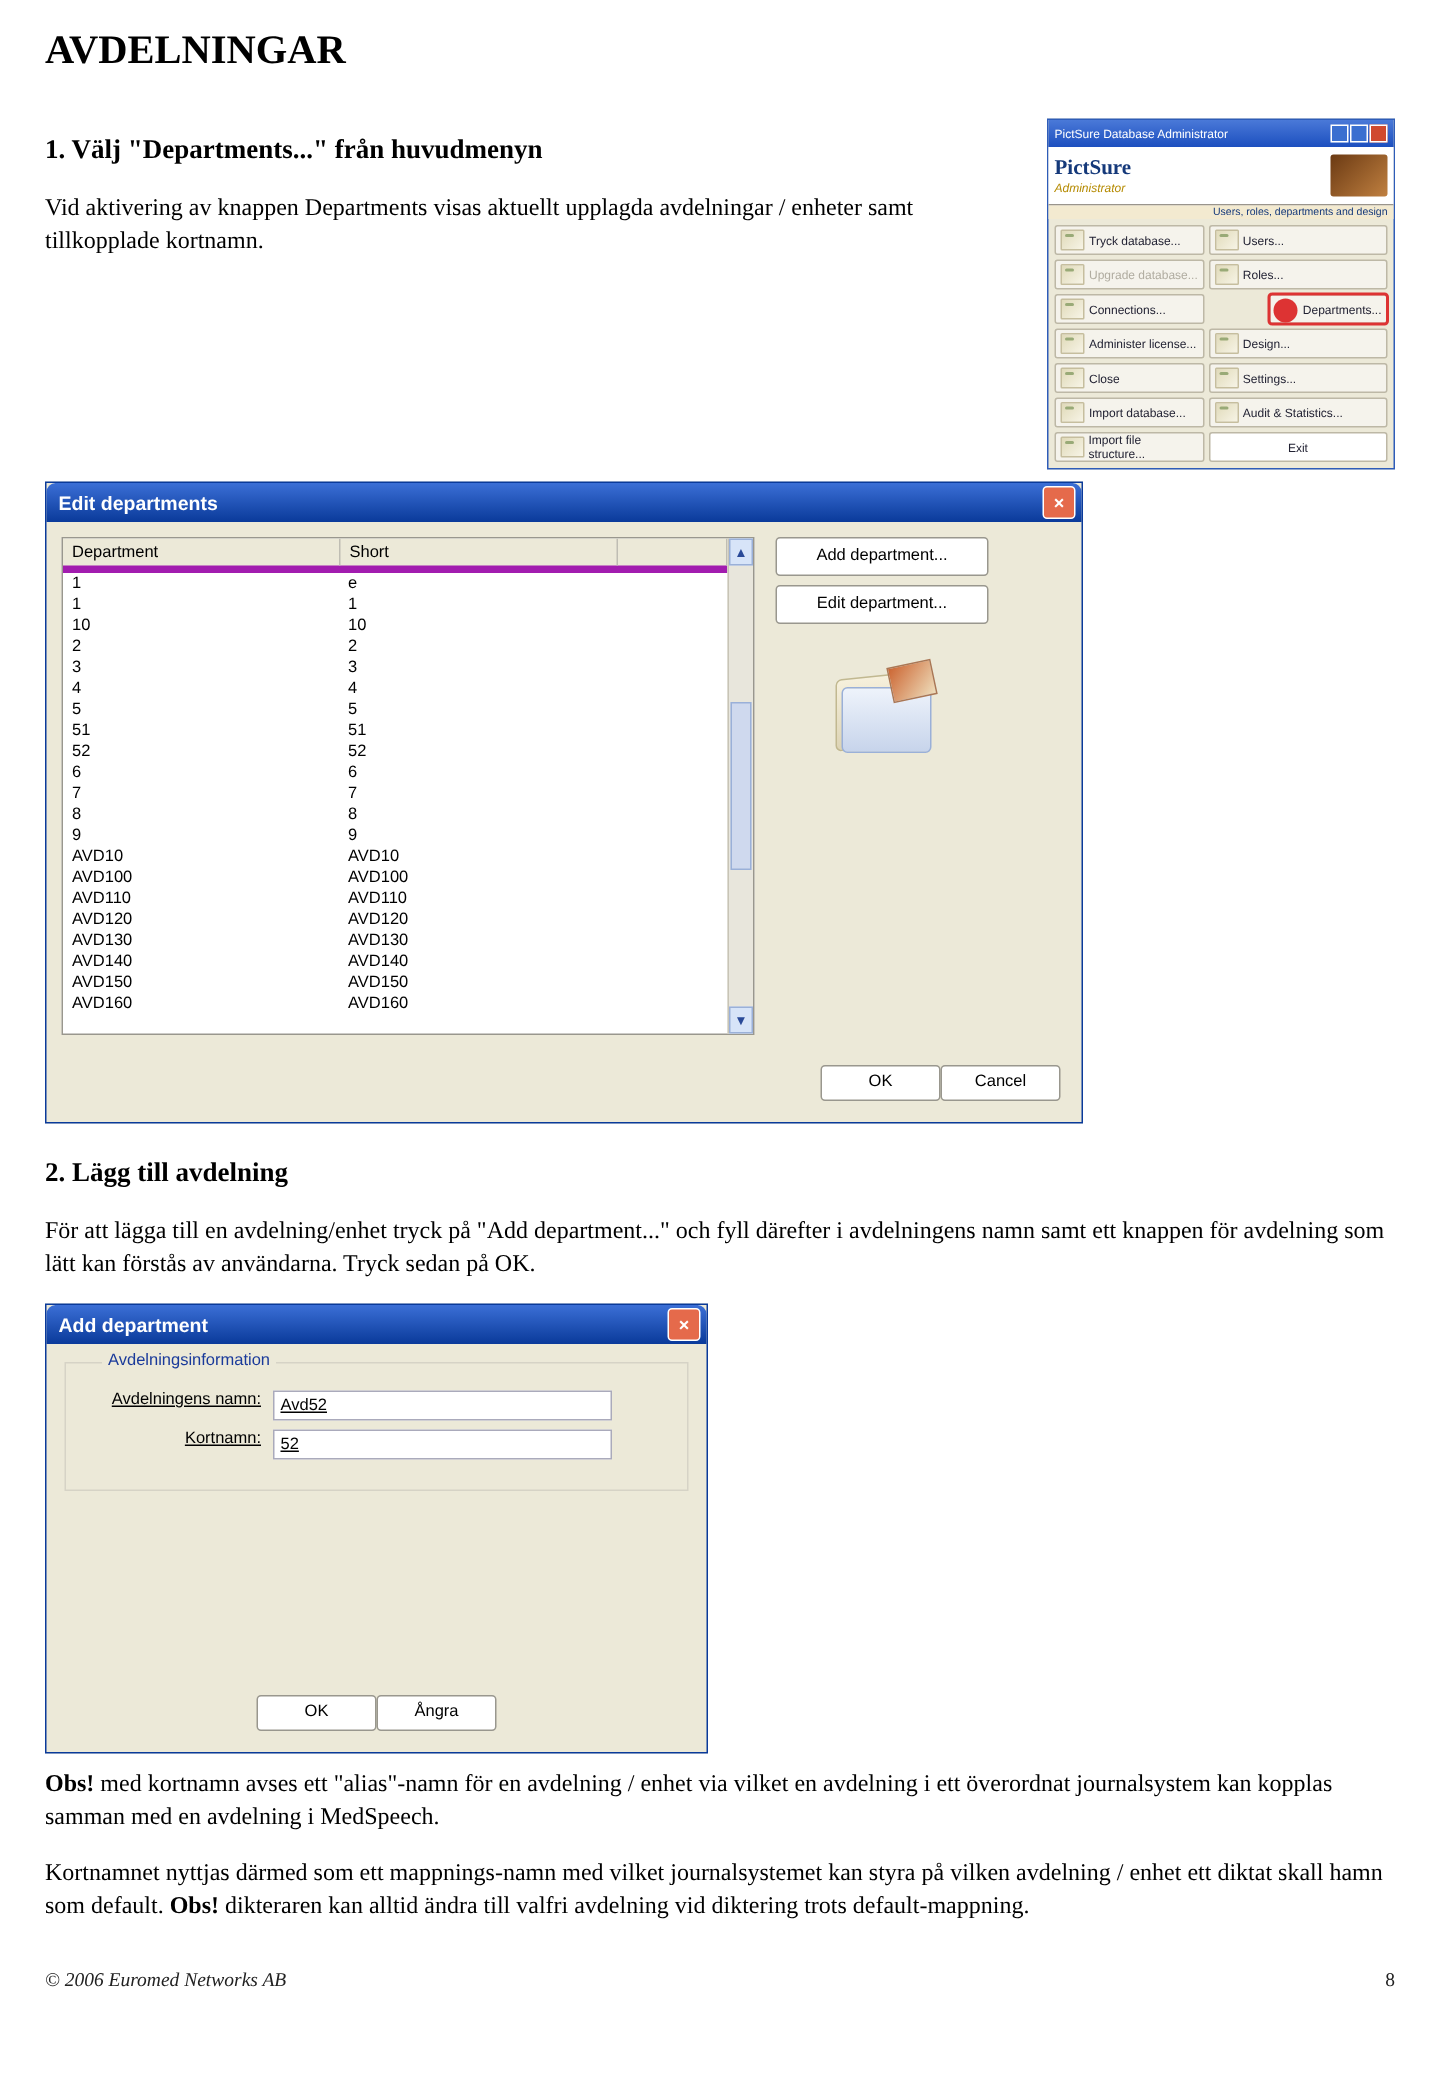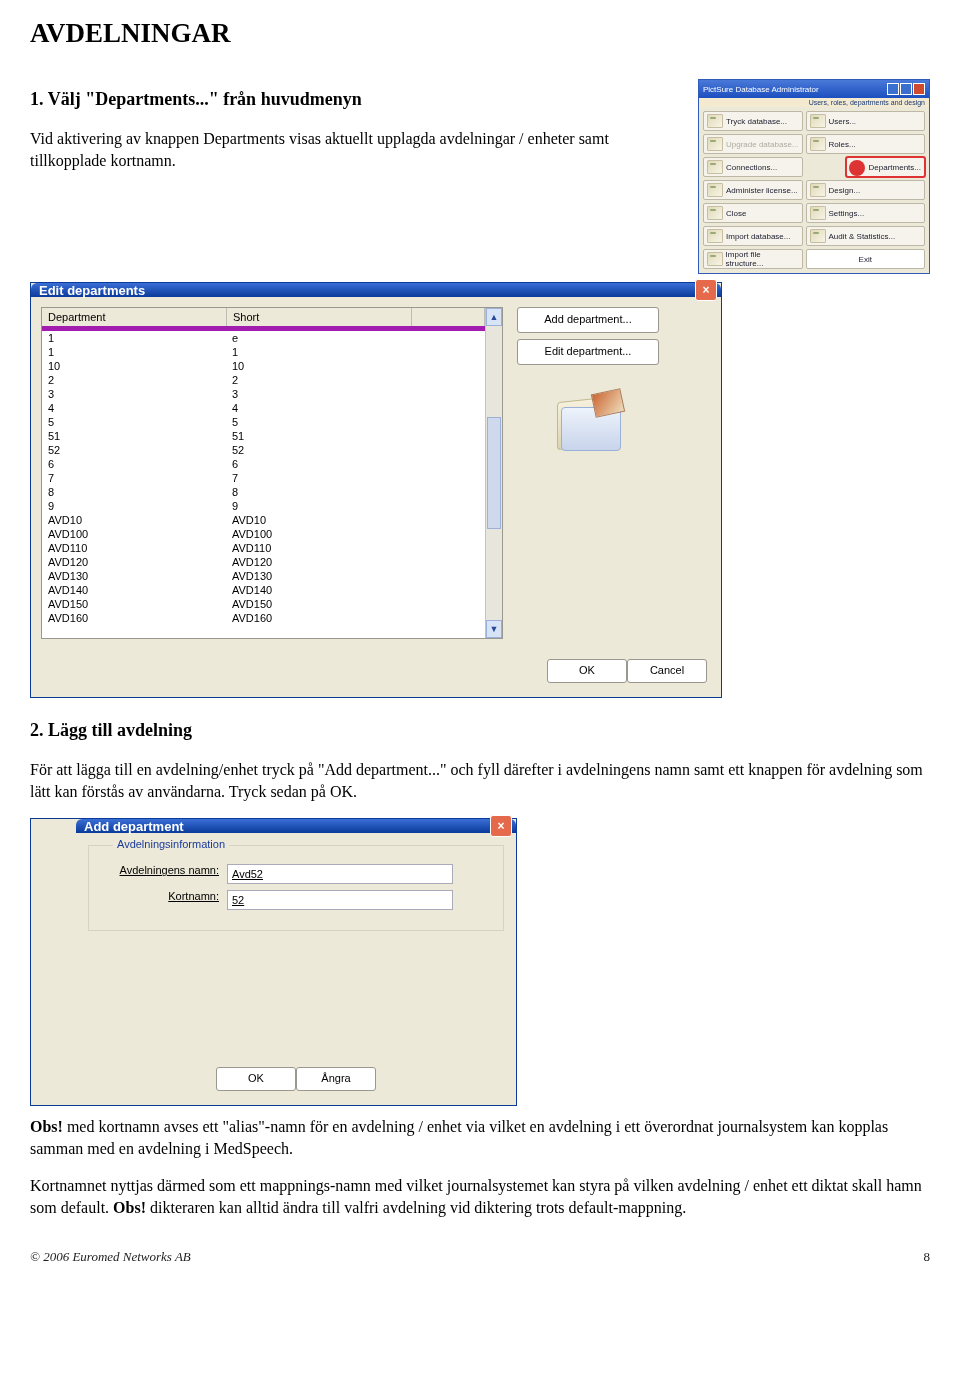--- a/index.html
+++ b/index.html
@@ -102,25 +102,25 @@
 
   
   .xpwin {
     font-family: Tahoma, sans-serif;
     background:#ece9d8;
     border:1px solid #0a3a9a;
     margin-top: 8px;
     width: 690px;
   }
   .xpwin.large { width: 690px; }
-  .xpwin.small { width: 440px; padding-left: 45px; }
+  .xpwin.small { width: 440px; }
   .xp-title {
     background: linear-gradient(#3b6fd6,#0a3a9a);
     color:#fff;
-    height:14px;
+    height:26px;
     display:flex; align-items:center; justify-content:space-between;
     padding:0 4px 0 8px;
     font-size:13px; font-weight:bold;
     border-radius: 6px 6px 0 0;
   }
   .xp-close {
     width:20px; height:20px;
     background:#e56a4b;
     border:1px solid #fff;
     border-radius:3px;
@@ -226,20 +226,27 @@
   </div>
 
   <div class="admin-win">
     <div class="admin-title">
       <span>PictSure Database Administrator</span>
       <span class="ctrl">
         <span class="min"></span>
         <span class="max"></span>
         <span></span>
       </span>
+    </div>
+    <div class="admin-logo">
+      <div>
+        <div class="brand">PictSure</div>
+        <div class="admin-label">Administrator</div>
+      </div>
+      <div class="reel"></div>
     </div>
     <div class="admin-hint">Users, roles, departments and design</div>
     <div class="admin-grid">
       <div class="admin-btn">
           <span class="ic"></span>
           <span>Tryck database...</span>
         </div>
       <div class="admin-btn">
           <span class="ic"></span>
           <span>Users...</span>

